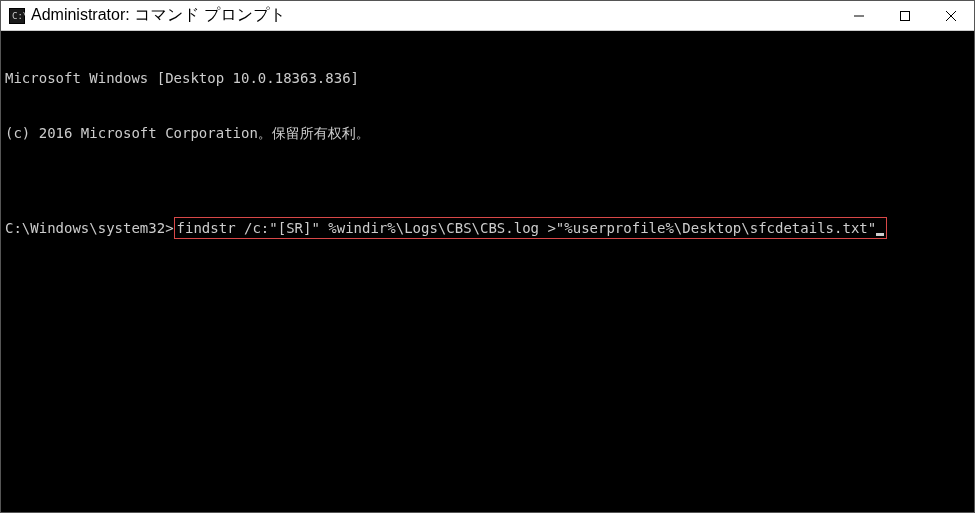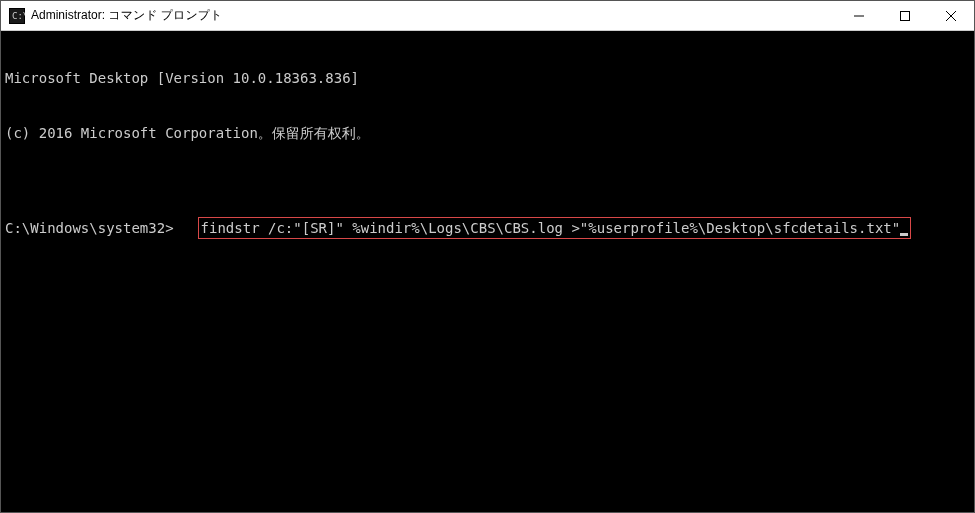--- a/index.html
+++ b/index.html
@@ -36,21 +36,21 @@
       margin-right: 6px;
       display: flex;
       align-items: center;
       justify-content: center;
     }
     .titlebar-icon svg {
       width: 16px;
       height: 16px;
     }
     .titlebar-text {
-      font-size: 12px;
+      font-size: 16px;
       color: #000;
       flex: 1;
     }
     .window-controls {
       display: flex;
       height: 100%;
     }
     .window-control {
       width: 46px;
       height: 100%;
@@ -71,21 +71,20 @@
       overflow: hidden;
       white-space: pre;
     }
     .terminal-line {
       display: block;
     }
     .prompt-line {
       display: flex;
       align-items: baseline;
       margin-top: 2px;
-      gap: 24px;
     }
     .prompt {
       color: #ccc;
     }
     .command-highlight {
       border: 1px solid #d94848;
       padding: 1px 2px;
       display: inline-block;
       color: #ccc;
     }
@@ -124,20 +123,20 @@
       </div>
       <div class="window-control close">
         <svg width="10" height="10" viewBox="0 0 10 10">
           <line x1="0" y1="0" x2="10" y2="10" stroke="#000" stroke-width="1"></line>
           <line x1="10" y1="0" x2="0" y2="10" stroke="#000" stroke-width="1"></line>
         </svg>
       </div>
     </div>
   </div>
   <div class="terminal">
-    <span class="terminal-line">Microsoft Desktop [Version 10.0.18363.836]</span>
+    <span class="terminal-line">Microsoft Windows [Desktop 10.0.18363.836]</span>
     <span class="terminal-line">(c) 2016 Microsoft Corporation。保留所有权利。</span>
     <span class="terminal-line"></span>
     <div class="prompt-line">
       <span class="prompt">C:\Windows\system32&gt;</span><span class="command-highlight"><span>findstr /c:"[SR]" %windir%\Logs\CBS\CBS.log &gt;"%userprofile%\Desktop\sfcdetails.txt"</span><span class="cursor"></span></span>
     </div>
   </div>
 </div>
 
 </body></html>

